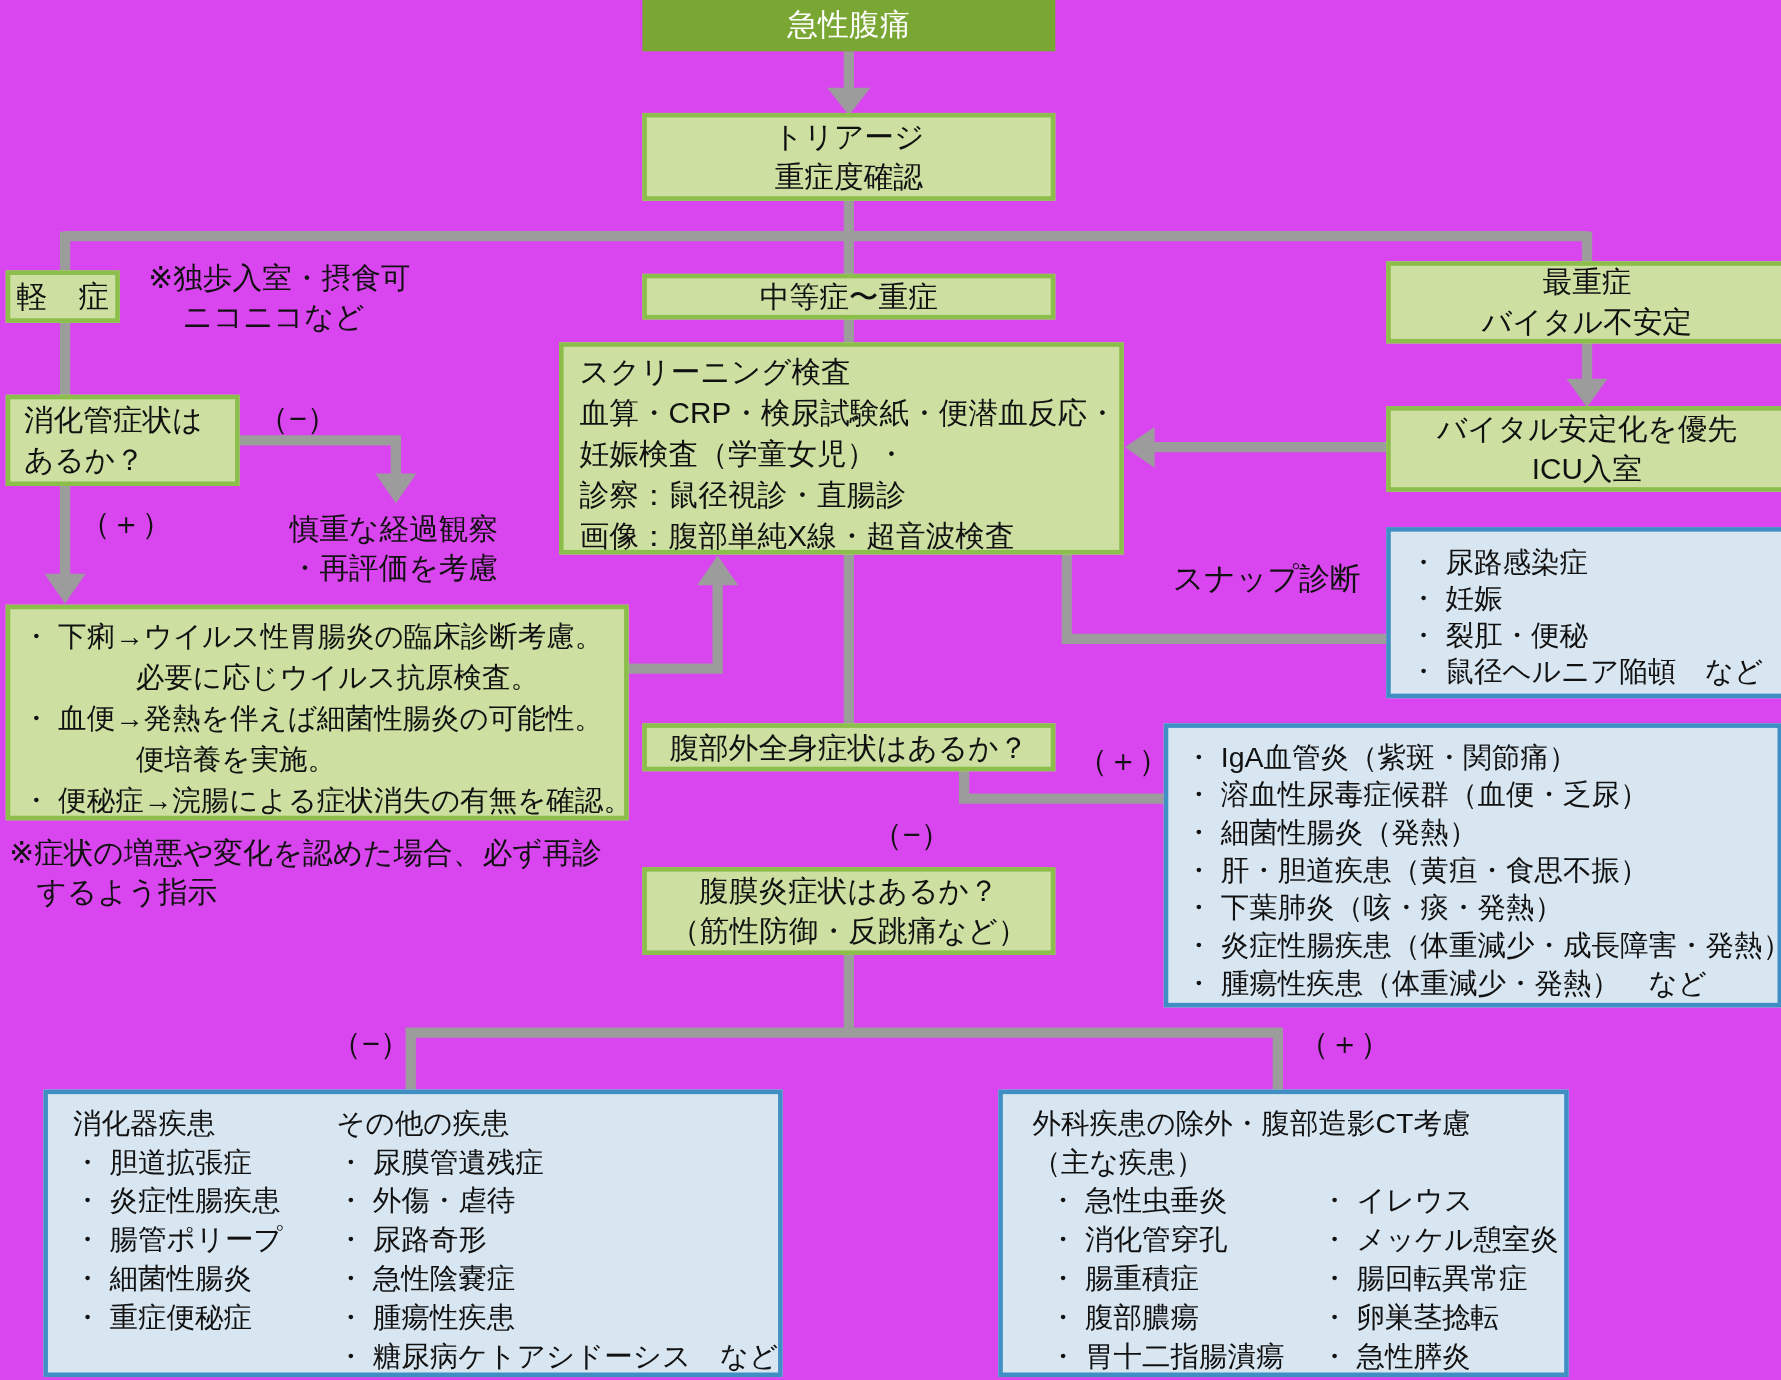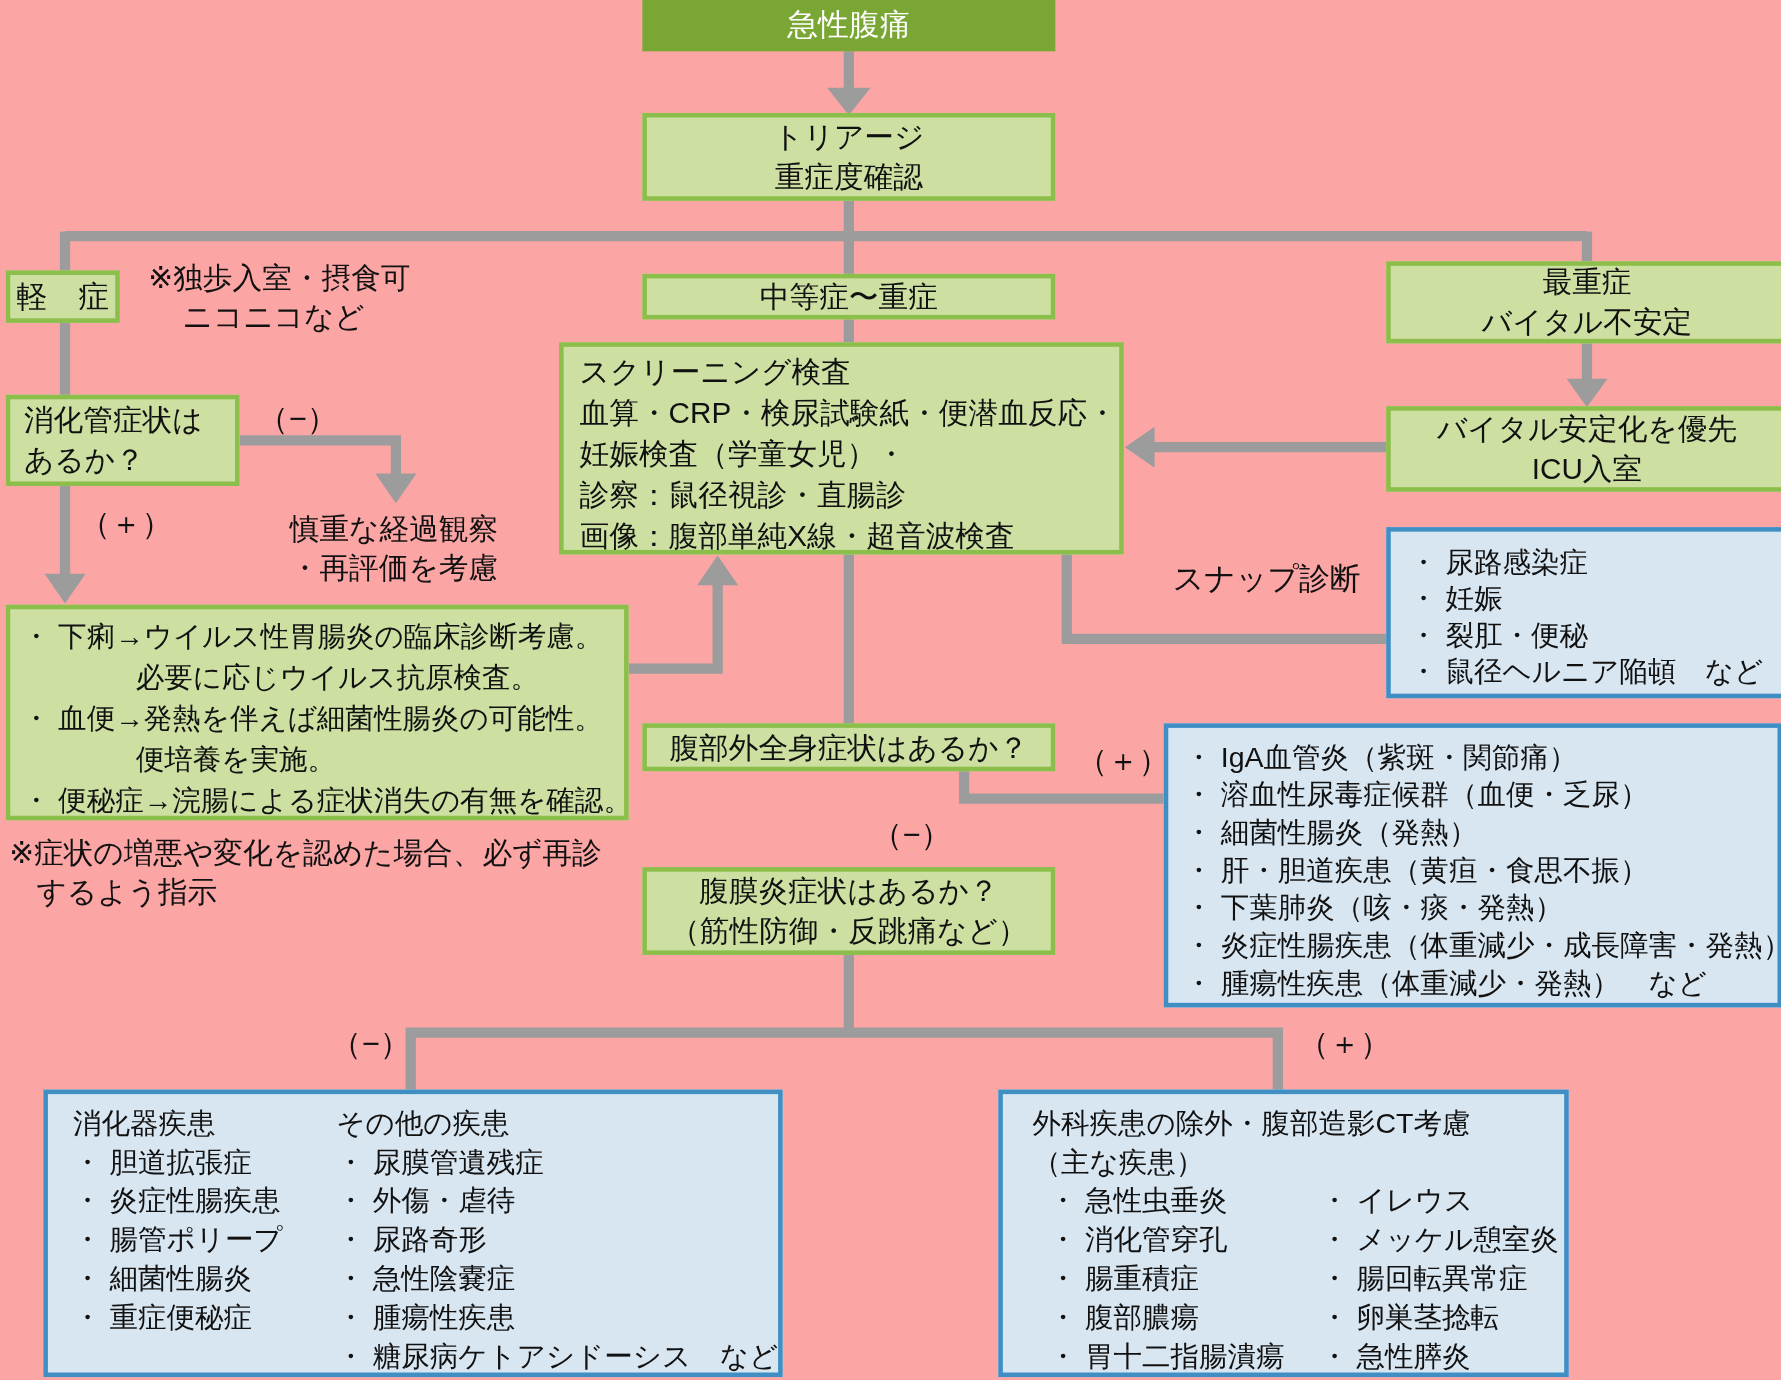--- a/index.html
+++ b/index.html
@@ -1,18 +1,18 @@
 <!DOCTYPE html>
 <html><head>
 <meta charset="utf-8">
 <style>
   *{box-sizing:border-box;margin:0;padding:0}
   html,body{background:#ffffff}
   body{font-family:"Liberation Sans","DejaVu Sans",sans-serif;color:#111}
-  .stage{position:relative;width:1781px;height:1380px;overflow:hidden;background:#fca5a5}
+  .stage{position:relative;width:1781px;height:1380px;overflow:hidden;background:#d946ef}
   .canvas{position:absolute;left:0;top:0;width:1561px;height:1210px;
           transform:scale(1.1409);transform-origin:0 0}
   .connectors{position:absolute;left:0;top:0;width:1561px;height:1210px;pointer-events:none}
   .box{position:absolute;font-size:26px;line-height:35px}
   .green{background:#CDE0A2;border:4px solid #8CBE4B}
   .blue{background:#D8E6F1;border:4px solid #3F8FC5}
   .root{background:#7AA734;color:#fff;border:none;font-size:27px}
   .center{display:flex;align-items:center;justify-content:center;text-align:center}
   .colc{flex-direction:column}
   .leftpad{display:flex;flex-direction:column;justify-content:center;padding-left:12px;text-align:left}

